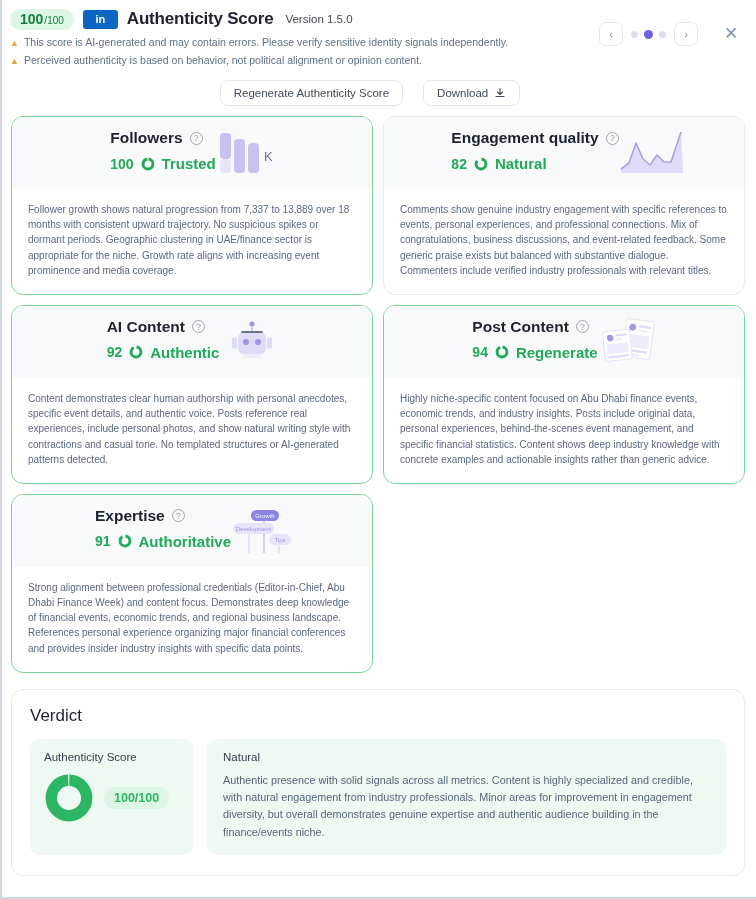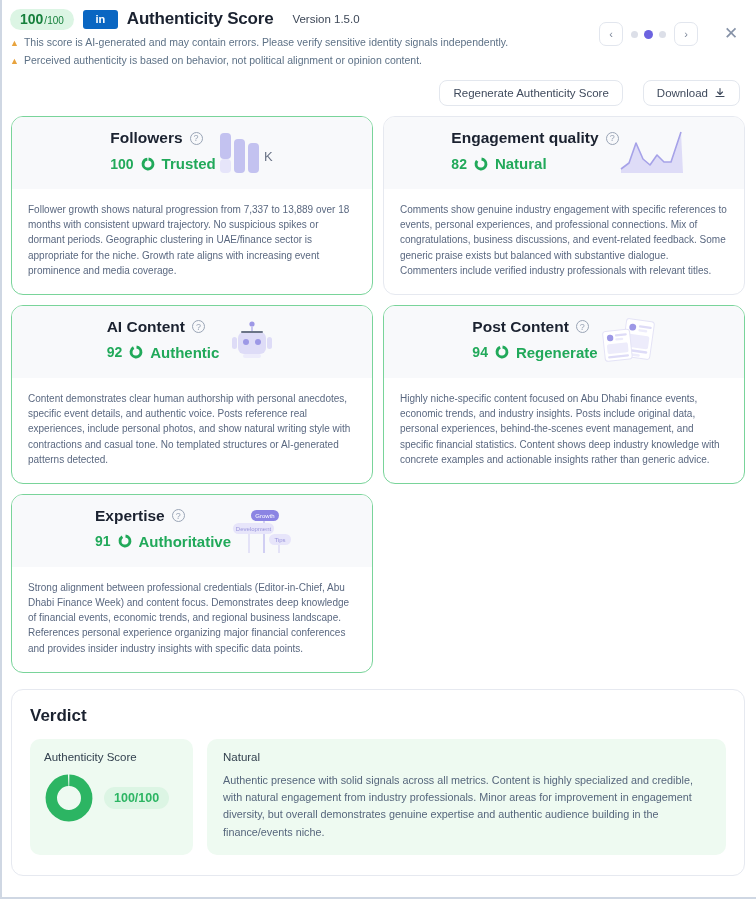--- a/index.html
+++ b/index.html
@@ -26,41 +26,41 @@
   }
   .score-pill .denom { font-size: 10px; font-weight: 400; }
   .li-icon {
     width: 35px; height: 19px; border-radius: 3px;
     background: #0a66c2; color: #ffffff;
     font-size: 11px; font-weight: 700;
     display: flex; align-items: center; justify-content: center;
     font-family: "Liberation Sans", sans-serif;
   }
   .app-title { font-size: 17px; font-weight: 700; color: #1b2230; letter-spacing: -0.2px; }
-  .version { font-size: 11.5px; color: #3d4757; margin-left: 10px; }
+  .version { font-size: 11.5px; color: #3d4757; margin-left: 3px; }
   .subtitle { font-size: 10.5px; color: #5d7186; margin-top: 5px; letter-spacing: 0.05px; }
   .warn { font-size: 10.5px; color: #5d7186; margin-top: 4px; display: flex; align-items: flex-start; gap: 5px; }
   .warn .tri { color: #e8a33d; font-size: 9px; line-height: 14px; }
   
   .pager { position: absolute; right: 58px; top: 22px; display: flex; align-items: center; gap: 8px; }
   .pg-btn {
     width: 24px; height: 24px; border: 1px solid #e2e6ee; border-radius: 7px;
     background: #fff; color: #7b8699; font-size: 11px;
     display: flex; align-items: center; justify-content: center; cursor: pointer;
   }
   .dots { display: flex; align-items: center; gap: 6px; }
   .dot { width: 7px; height: 7px; border-radius: 50%; background: #dcdfe8; }
   .dot.active { width: 9px; height: 9px; background: #6c63e0; }
   .close-btn {
     position: absolute; right: 14px; top: 22px;
     width: 22px; height: 22px; color: #8793a8; font-size: 17px;
     display: flex; align-items: center; justify-content: center; cursor: pointer;
   }
   
-  .actions { display: flex; justify-content: flex-end; gap: 20px; padding: 12px 16px 0 0; }
+  .actions { display: flex; justify-content: center; gap: 20px; padding: 12px 16px 0 0; }
   .btn {
     border: 1px solid #e3e7ee; background: #fff; border-radius: 8px;
     height: 26px; padding: 0 13px; font-size: 11.5px; color: #3f4a5c;
     display: flex; align-items: center; gap: 6px; cursor: pointer;
   }
   
   .grid {
     display: grid; grid-template-columns: 1fr 1fr; gap: 10px;
     padding: 10px 11px 0 11px;
   }
@@ -84,21 +84,21 @@
   .score-num { font-size: 14px; font-weight: 600; color: #21a95a; }
   .ring { width: 14px; height: 14px; flex: 0 0 14px; }
   .score-label { font-size: 15px; color: #21a95a; font-weight: 600; }
   .card-body { padding: 13px 16px 16px 16px; font-size: 10px; line-height: 1.52; color: #5a6880; }
   .thumb { width: 66px; height: 48px; flex: 0 0 66px; }
   
   .verdict {
     margin: 16px 11px 0 11px; border: 1px solid #e6e9f0; border-radius: 12px;
     background: #fff; padding: 16px 18px 20px 18px;
   }
-  .verdict-title { font-size: 17px; font-weight: 700; color: #1b2230; }
+  .verdict-title { font-size: 17px; font-weight: 400; color: #1b2230; }
   .verdict-row { display: flex; gap: 14px; margin-top: 13px; }
   .v-left {
     background: #eefaf1; border-radius: 10px; padding: 12px 14px 14px 14px;
     width: 163px; flex: 0 0 163px;
   }
   .v-left-title { font-size: 11.5px; color: #33414f; }
   .v-gauge-row { display: flex; align-items: center; gap: 10px; margin-top: 10px; }
   .v-pill {
     background: #dcf5e4; color: #2cb563; border-radius: 11px;
     padding: 4px 10px; font-size: 12.5px; font-weight: 600;

